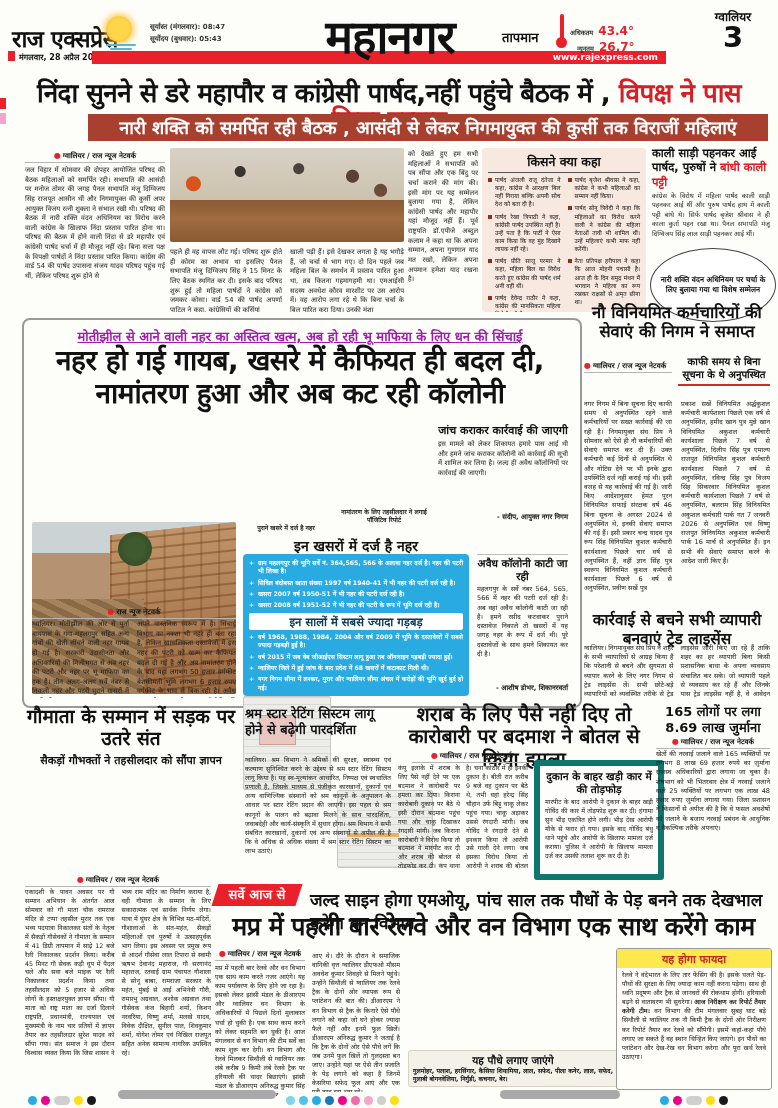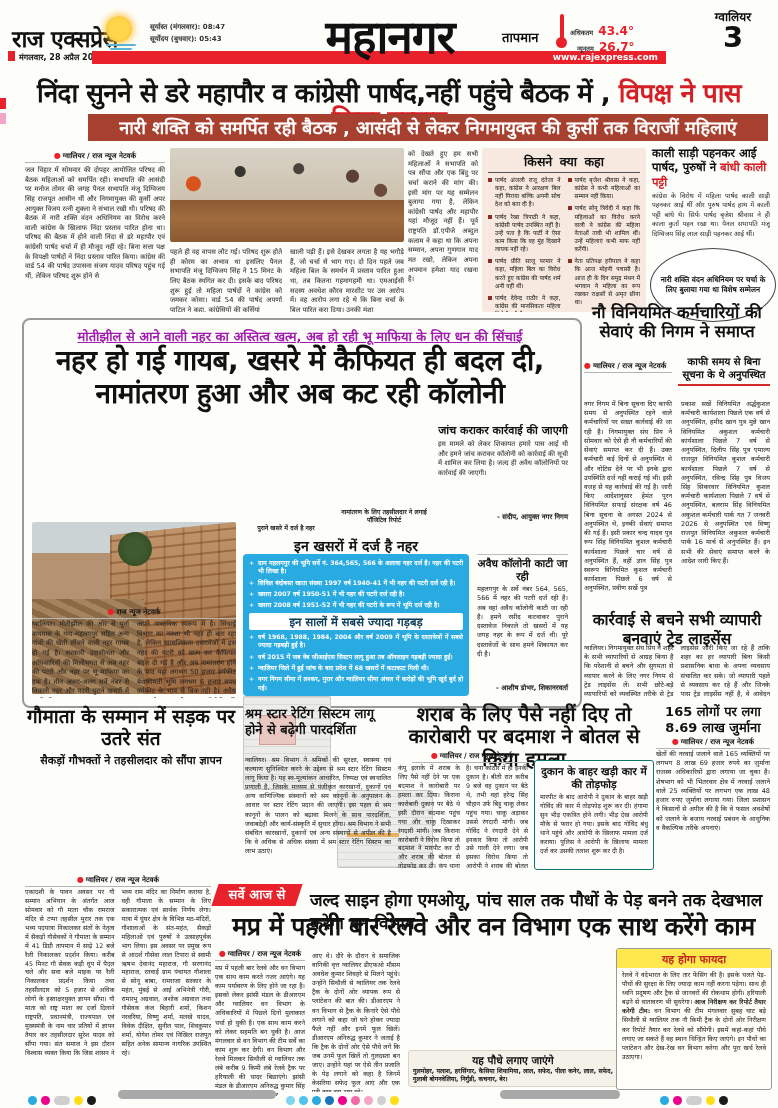--- a/index.html
+++ b/index.html
@@ -39,21 +39,21 @@
   .canal-frame{border:2px solid #999;border-radius:8px;}
   .kicker-red{color:#a21caf;font-size:13px;font-weight:bold;text-decoration:underline;}
   .canal-h{font-size:28px;font-weight:800;line-height:1.18;letter-spacing:-0.5px;}
   .blue-box{background:#29aae1;border-radius:4px;padding:5px 6px;overflow:hidden;}
   .p-list{margin:0;padding:0;list-style:none;}
   .p-list li{font-size:6.2px;line-height:1.35;color:#fff;font-weight:bold;text-align:justify;margin-bottom:3px;padding-left:9px;position:relative;}
   .p-list li::before{content:"+";position:absolute;left:0;top:0;color:#d6f2ff;font-weight:800;}
   .white-strip{background:#fff;color:#0a3b57;font-size:11.5px;font-weight:800;text-align:center;border-radius:2px;margin:3px 0;padding:1px 0;}
   .quote-attr{font-size:6.8px;font-weight:bold;text-align:right;color:#222;}
   .sub-red-ul{border-bottom:2px solid #d42a2a;padding-bottom:3px;}
-  .inset-box{border:1px solid #0f766e;border-radius:3px;padding:4px 5px;background:#fffdfc;overflow:hidden;}
+  .inset-box{border:6px solid #0f766e;border-radius:3px;padding:4px 5px;background:#fffdfc;overflow:hidden;}
   .benefit-box{border:1px solid #999;border-radius:3px;padding:0;overflow:hidden;background:#fffef8;}
   .benefit-title{background:#ffe84d;color:#c0271d;font-size:11px;font-weight:800;text-align:center;padding:2px 0;}
   .badge{background:#e8212a;transform:skewX(-18deg);}
   .badge span{display:block;transform:skewX(18deg);color:#fff;font-size:13px;font-weight:800;text-align:center;line-height:22px;}
   .caption-sm{font-size:6.2px;font-weight:bold;text-align:center;line-height:1.25;color:#222;}
   
   .ph{overflow:hidden;position:relative;border-radius:2px;}
   .ph-council{background:
      radial-gradient(circle at 10% 38%, #d9531f 0 7px, rgba(0,0,0,0) 8px),
      radial-gradient(circle at 30% 25%, #3a3430 0 5px, rgba(0,0,0,0) 6px),
@@ -76,21 +76,21 @@
   .ph-doc .stamp{position:absolute;left:18%;top:20%;width:40%;height:30%;background:#e9c8c2;border:1px solid #cf9f97;}
   .ph-doc .mark{position:absolute;left:10%;top:55%;width:55%;height:6%;background:#e8a13f;opacity:.8;}
   .circle-note{border:1.5px solid #444;border-radius:50%;display:flex;align-items:center;justify-content:center;
      font-size:7.4px;font-weight:bold;text-align:center;line-height:1.3;padding:6px;background:#fff;}
   
   .mk{display:inline-block;width:9px;height:9px;border-radius:50%;margin-right:4px;vertical-align:middle;}
   .mk.pill{width:16px;border-radius:5px;}
   .gray-bar{height:9px;border-radius:5px;background:#a9a9a9;}
   .c1{background:#29abe2}.c2{background:#ec008c}.c3{background:#cfcfcf}.c4{background:#ffde17}.c5{background:#1a1a1a}
   .c6{background:#7fd4f0}.c7{background:#4fc3ea}.c8{background:#1b75bb}.c9{background:#f06ba8}.c10{background:#f4a6c6}
-  h1,h2,h3,h4{margin:0;font-family:Liberation Mono, monospace;}
+  h1,h2,h3,h4{margin:0;}
 </style>
 </head>
 <body>
 
 <div id="page">
 
   <div class="abs paper-name" style="left:12px;top:22px;">राज एक्सप्रेस</div>
   <div class="abs date-chip" style="left:8px;top:51px;"><span class="red-square"></span><span>मंगलवार, 28 अप्रैल 2026</span></div>
   <div class="abs red-bar" style="left:92px;top:51px;width:574px;">
       <span>www.rajexpress.com</span>

